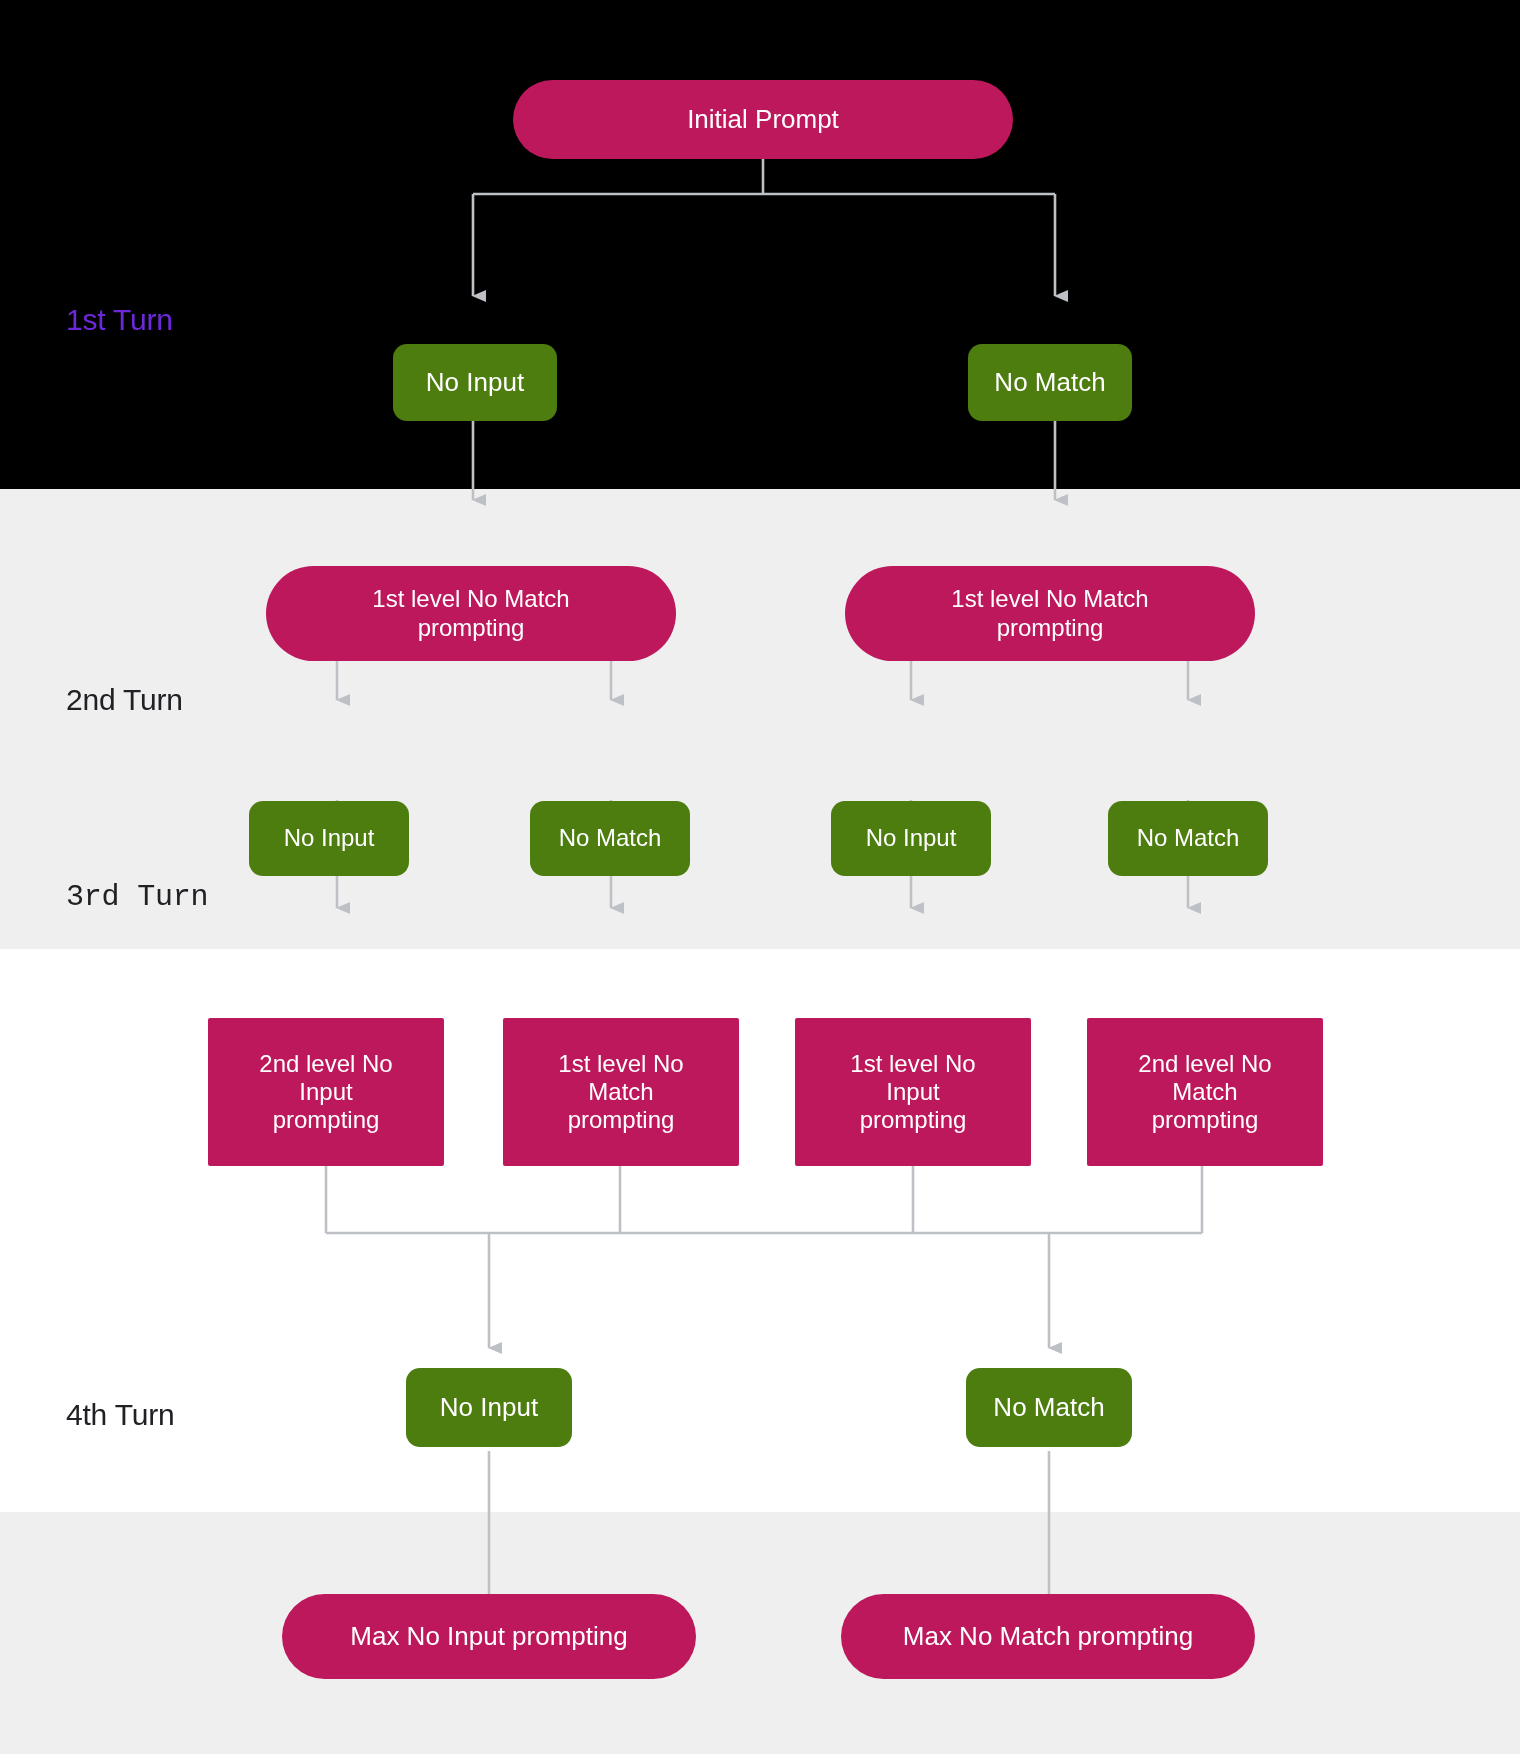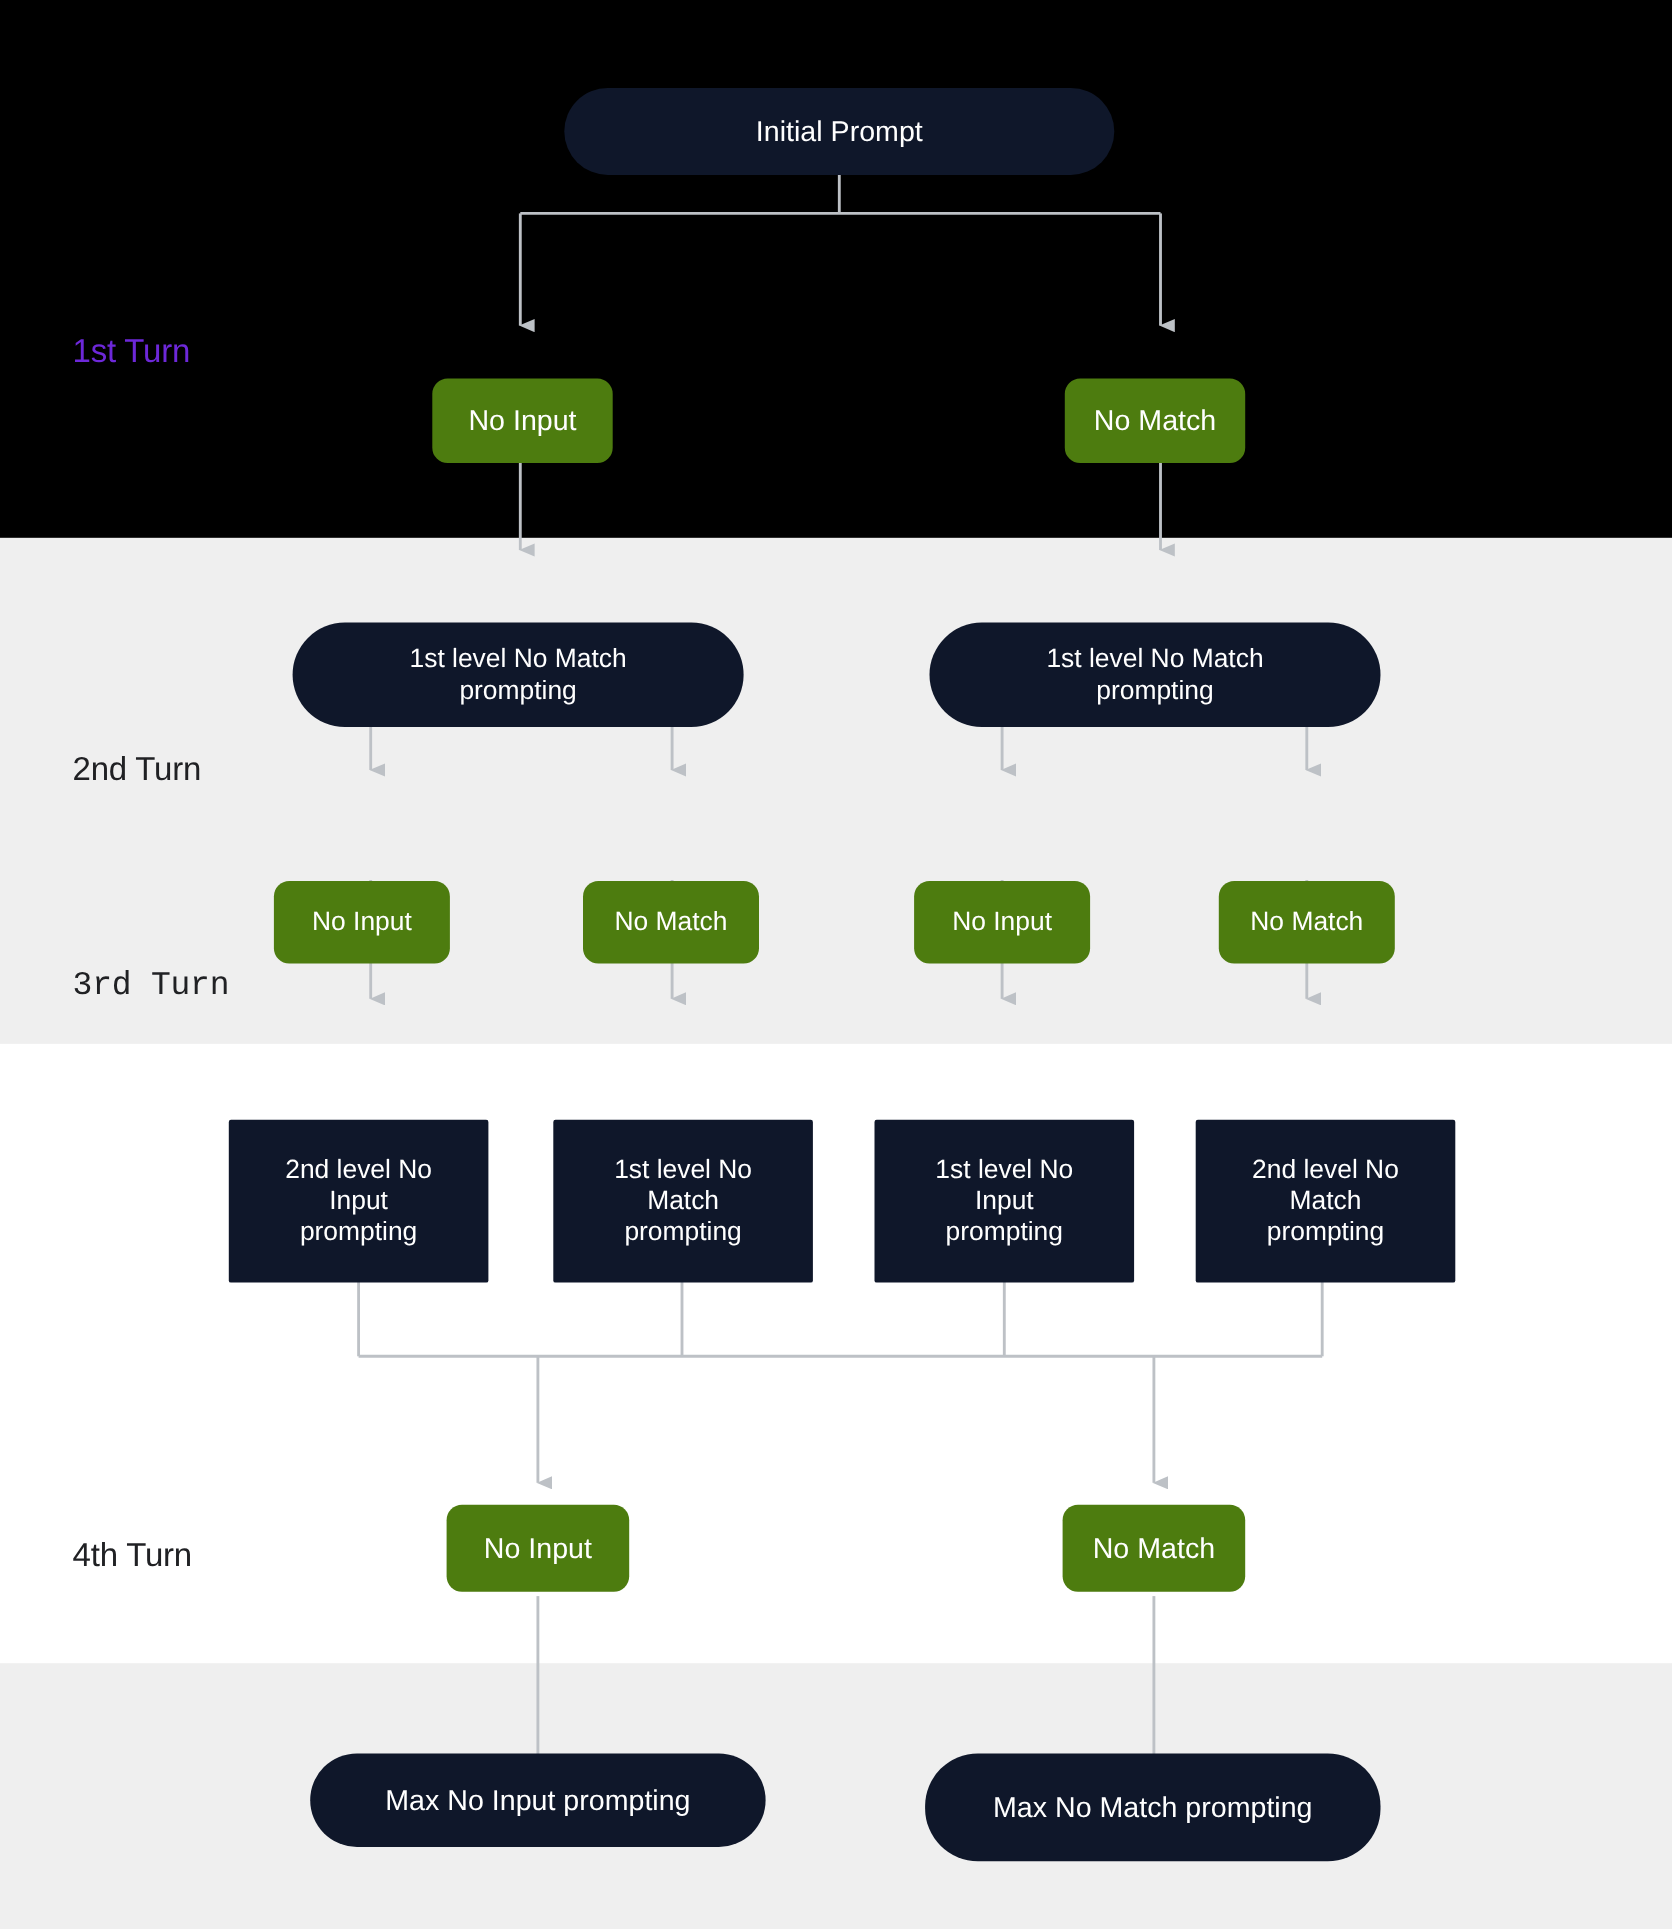--- a/index.html
+++ b/index.html
@@ -52,21 +52,21 @@
     position: absolute;
     display: flex;
     align-items: center;
     justify-content: center;
     text-align: center;
     color: #ffffff;
     box-sizing: border-box;
     line-height: 1.18;
     white-space: pre-line;
   }
-  .node.blue  { background: #0f172a; }
+  .node.blue  { background: #be185d; }
   .node.green { background: #4d7c0f; }
 
   .pill      { border-radius: 48px; }
   .rounded   { border-radius: 14px; }
   .rounded-lg{ border-radius: 2px; }
 
   .fs-26 { font-size: 26px; }
   .fs-24 { font-size: 24px; }
 </style>
 </head>
@@ -149,15 +149,15 @@
 Input
 prompting</div>
   <div class="node blue rounded-lg fs-24" style="left:1087px; top:1018px; width:236px; height:148px;">2nd level No
 Match
 prompting</div>
 
   <div class="node green rounded fs-26" style="left:406px; top:1368px; width:166px; height:79px;">No Input</div>
   <div class="node green rounded fs-26" style="left:966px; top:1368px; width:166px; height:79px;">No Match</div>
 
   <div class="node blue pill fs-26" style="left:282px; top:1594px; width:414px; height:85px;">Max No Input prompting</div>
-  <div class="node blue pill fs-26" style="left:841px; top:1594px; width:414px; height:98px;">Max No Match prompting</div>
+  <div class="node blue pill fs-26" style="left:841px; top:1594px; width:414px; height:85px;">Max No Match prompting</div>
 
 </div>
 
 </body></html>

